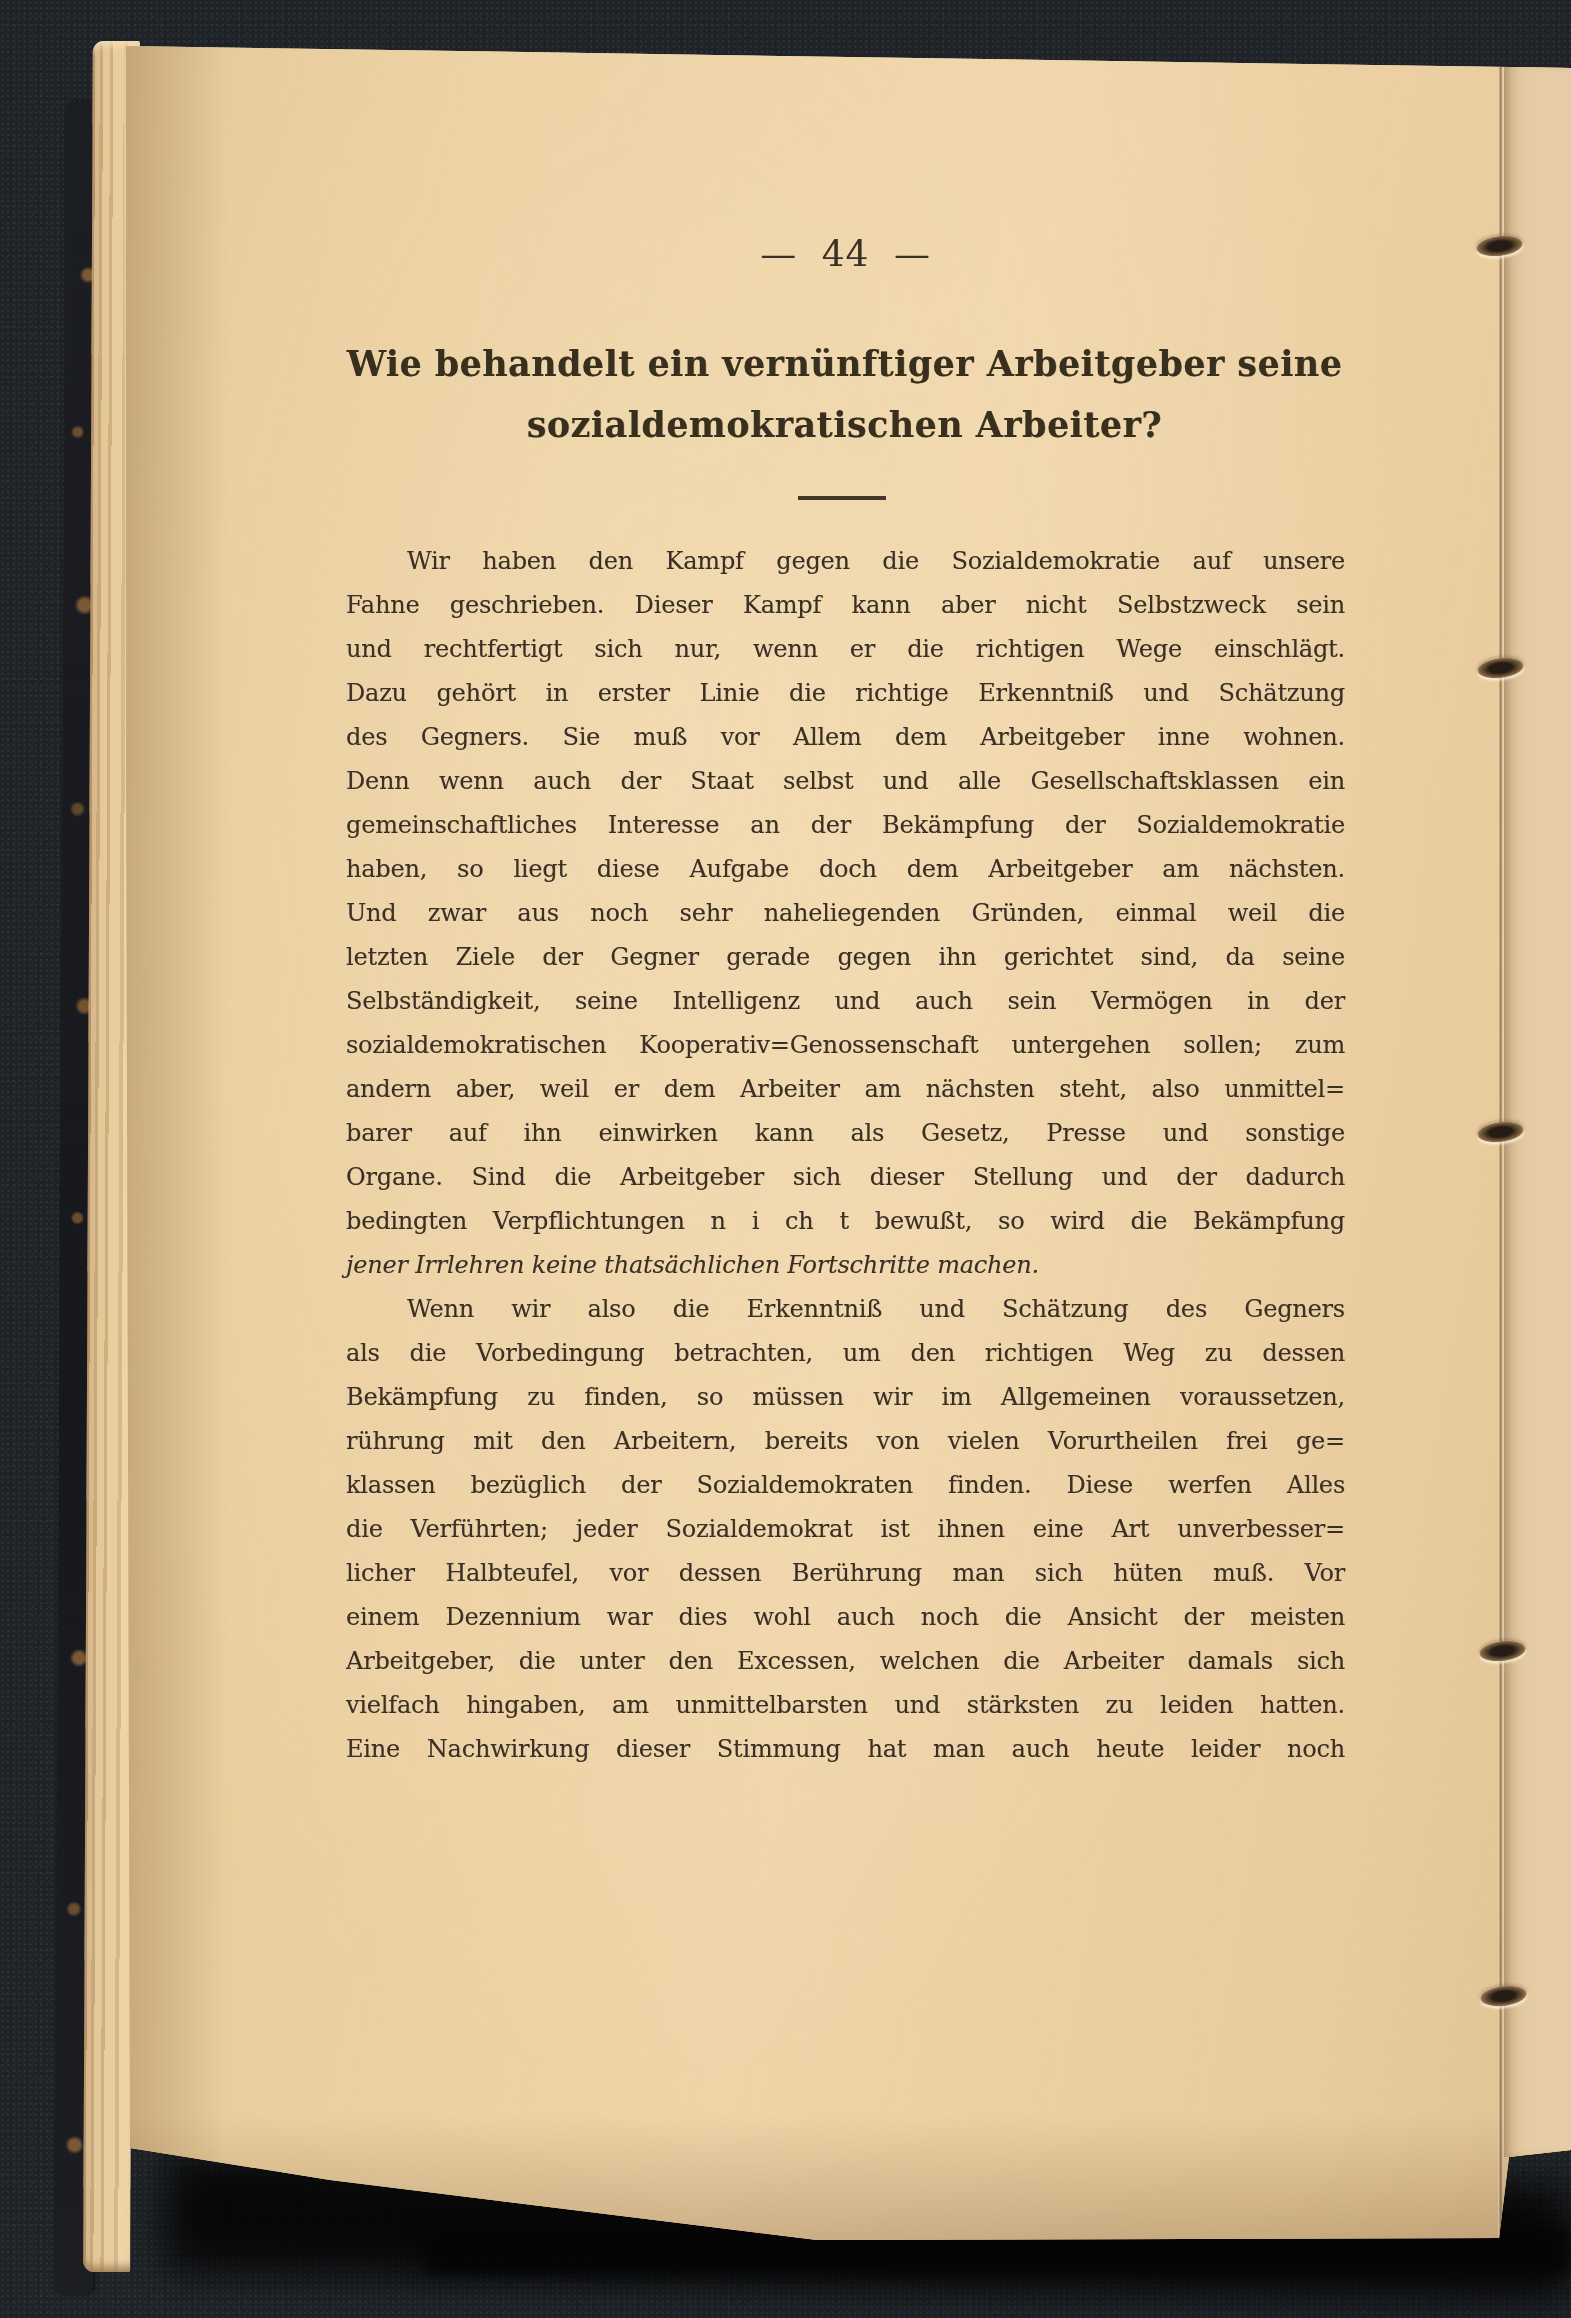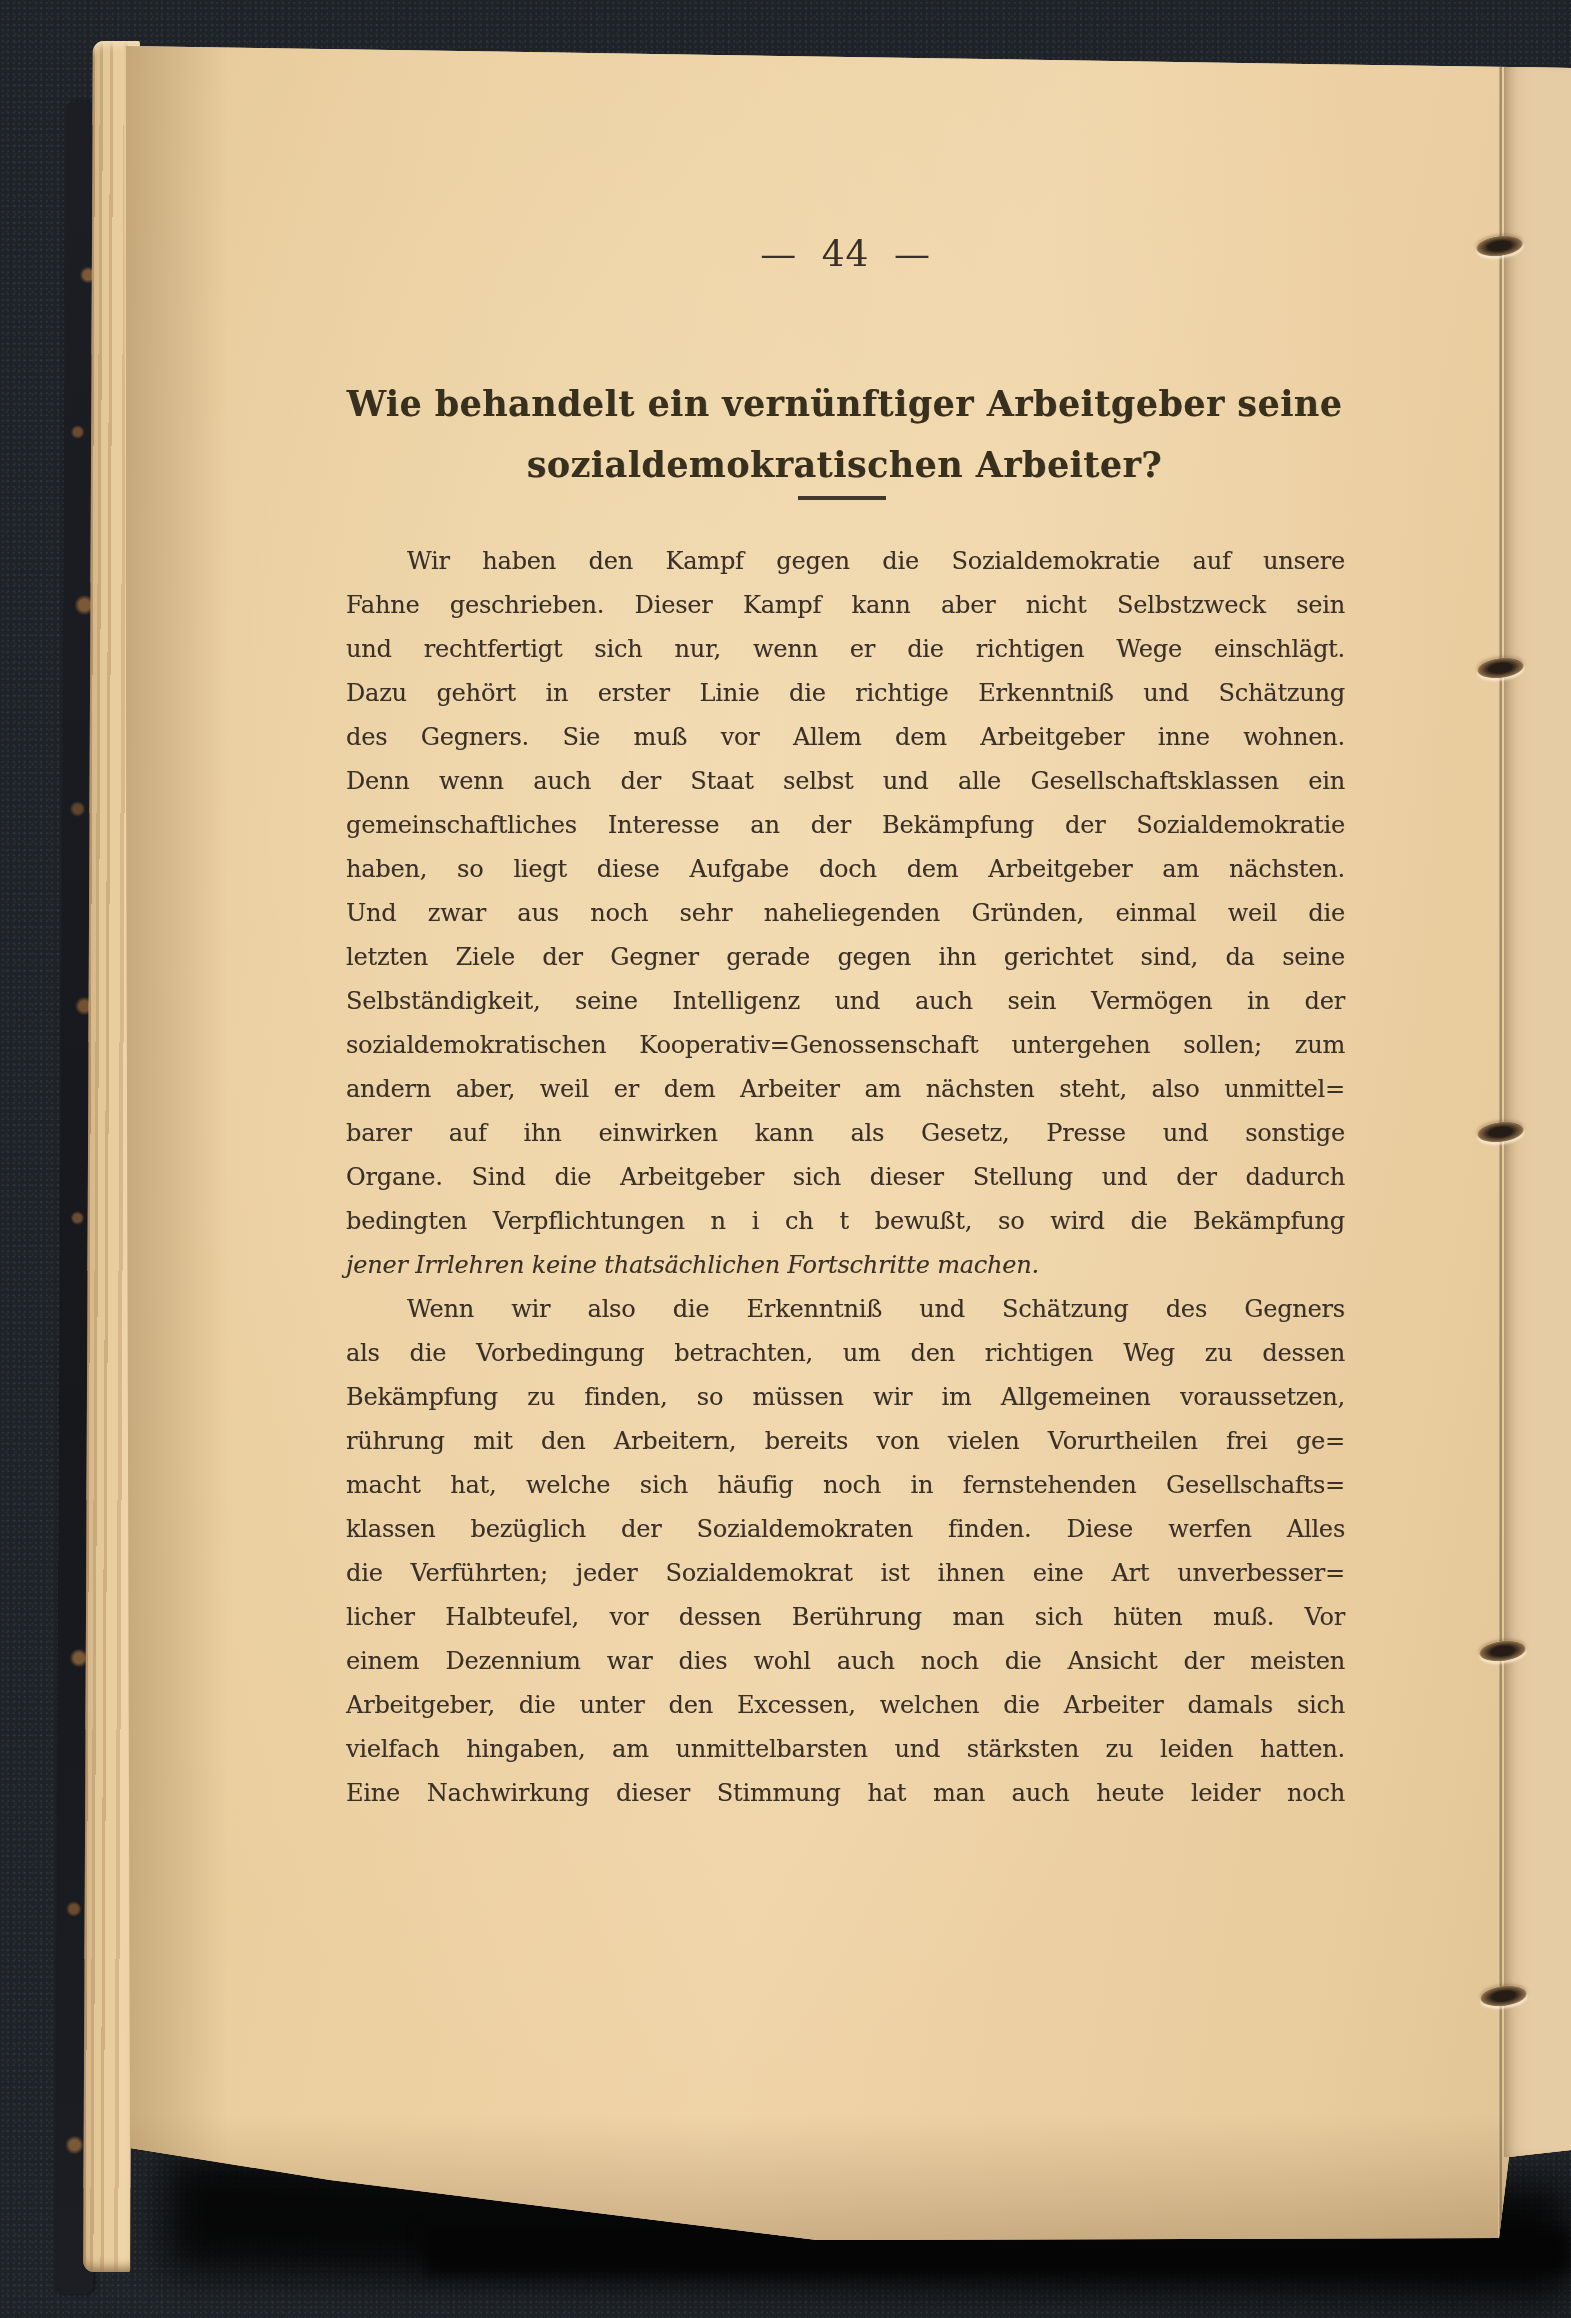--- a/index.html
+++ b/index.html
@@ -90,21 +90,20 @@
   
   .content{position:absolute;left:0;top:0;width:1571px;height:2319px;color:#3a3028;}
   .page-number{
     position:absolute;left:346px;top:233px;width:999px;
     text-align:center;font-size:36px;word-spacing:12.6px;letter-spacing:0.8px;
   }
   .title-line{
     position:absolute;left:322px;width:1045px;text-align:center;
     font-weight:bold;font-size:35px;letter-spacing:0.4px;color:#38301f;
     text-shadow:0.4px 0.4px 0 rgba(56,48,31,.35);
-    margin-top:40px;
   }
   .t1{top:343px;} .t2{top:404px;}
   .rule{position:absolute;left:798px;top:496px;width:88px;height:3.9px;background:#43382c;}
   .body-text{
     position:absolute;left:346px;top:539px;width:999px;
     font-size:24px;line-height:44px;letter-spacing:-0.2px;
     text-shadow:0.3px 0.3px 0 rgba(58,48,40,.35);
   }
   .bl{text-align:justify;text-align-last:justify;white-space:normal;}
   .bl.short{text-align-last:left;font-style:italic;}
@@ -155,21 +154,20 @@
       <div class="bl">sozialdemokratischen Kooperativ=Genossenschaft untergehen sollen; zum</div>
       <div class="bl">andern aber, weil er dem Arbeiter am nächsten steht, also unmittel=</div>
       <div class="bl">barer auf ihn einwirken kann als Gesetz, Presse und sonstige</div>
       <div class="bl">Organe. Sind die Arbeitgeber sich dieser Stellung und der dadurch</div>
       <div class="bl">bedingten Verpflichtungen n i ch t bewußt, so wird die Bekämpfung</div>
       <div class="bl short">jener Irrlehren keine thatsächlichen Fortschritte machen.</div>
       <div class="bl indent">Wenn wir also die Erkenntniß und Schätzung des Gegners</div>
       <div class="bl">als die Vorbedingung betrachten, um den richtigen Weg zu dessen</div>
       <div class="bl">Bekämpfung zu finden, so müssen wir im Allgemeinen voraussetzen,</div>
       <div class="bl">rührung mit den Arbeitern, bereits von vielen Vorurtheilen frei ge=</div>
-      <div class="bl">macht hat, welche sich häufig noch in fernstehenden Gesellschafts=</div>
       <div class="bl">klassen bezüglich der Sozialdemokraten finden. Diese werfen Alles</div>
       <div class="bl">die Verführten; jeder Sozialdemokrat ist ihnen eine Art unverbesser=</div>
       <div class="bl">licher Halbteufel, vor dessen Berührung man sich hüten muß. Vor</div>
       <div class="bl">einem Dezennium war dies wohl auch noch die Ansicht der meisten</div>
       <div class="bl">Arbeitgeber, die unter den Excessen, welchen die Arbeiter damals sich</div>
       <div class="bl">vielfach hingaben, am unmittelbarsten und stärksten zu leiden hatten.</div>
       <div class="bl">Eine Nachwirkung dieser Stimmung hat man auch heute leider noch</div>
     </div>
   </div>
 </div>

